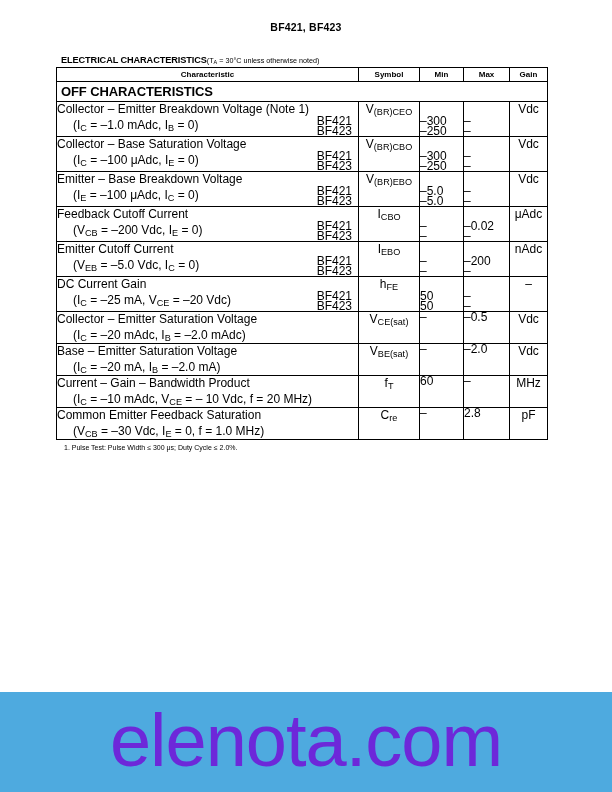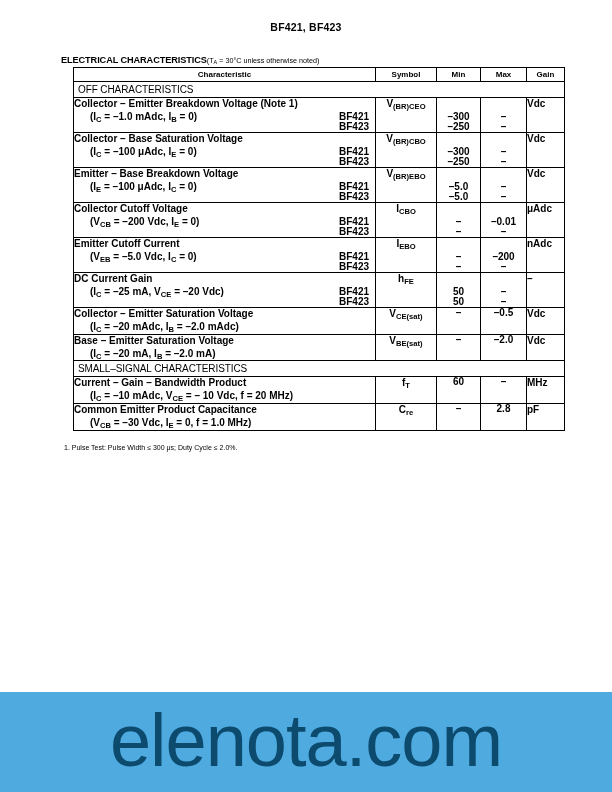--- a/index.html
+++ b/index.html
@@ -47,32 +47,32 @@
   }
   .elec-head .cond {
     font-weight: normal;
     font-size: 7.2px;
     letter-spacing: 0;
   }
 
   
   .tbl {
     position: absolute;
-    left: 73px;
+    left: 56px;
     top: 67px;
     width: 491px;
     border-collapse: collapse;
     table-layout: fixed;
   }
   .tbl td, .tbl th {
     border: 1px solid #000;
     padding: 0;
     vertical-align: top;
-    font-size: 10px;
-    font-weight: bold;
+    font-size: 12px;
+    font-weight: normal;
   }
   .tbl th {
     text-align: center;
     font-weight: bold;
     font-size: 8px;
     height: 13px;
     line-height: 13px;
     vertical-align: middle;
   }
 
@@ -81,22 +81,22 @@
   col.c-min  { width: 44px; }
   col.c-max  { width: 46px; }
   col.c-unit { width: 38px; }
 
   
   .sec-row td {
     border-left: 1px solid #000;
     border-right: 1px solid #000;
     border-top: 1px solid #000;
     border-bottom: 1px solid #000;
-    font-weight: normal;
-    font-size: 10px;
+    font-weight: bold;
+    font-size: 13px;
     padding: 2px 0 2px 4px;
     letter-spacing: -0.1px;
   }
 
   .char-cell {
     padding: 3px 2px 3px 6px;
     position: relative;
   }
   .char-line1 { white-space: nowrap; }
   .char-line2 {
@@ -111,27 +111,27 @@
     line-height: 10px;
   }
   .part-list div { white-space: nowrap; }
 
   .sym-cell {
     text-align: center;
     padding-top: 3px;
     white-space: nowrap;
   }
   .num-cell {
-    text-align: center;
     padding-top: 3px;
     line-height: 10px;
     white-space: nowrap;
   }
   .num-cell.push { padding-top: 14px; }
   .unit-cell {
+    text-align: center;
     padding-top: 3px;
     white-space: nowrap;
   }
 
   sub { font-size: 0.76em; vertical-align: -0.22em; }
 
   .footnote {
     position: absolute;
     left: 64px;
     top: 444px;
@@ -177,21 +177,21 @@
     background: #4eaadf;
   }
   .wm-text {
     position: absolute;
     left: 0;
     top: 698px;
     width: 612px;
     text-align: center;
     font-size: 74px;
     line-height: 86px;
-    color: #0c4a6e;
+    color: #6d28d9;
     font-family: "Liberation Sans", sans-serif;
     font-weight: normal;
     letter-spacing: -1px;
   }
 </style>
 </head>
 <body>
 
 <div class="page">
 
@@ -277,34 +277,34 @@
             <div>–5.0</div>
           </td>
           <td class="num-cell push">
             <div>–</div>
             <div>–</div>
           </td>
           <td class="unit-cell">Vdc</td>
         </tr>
         <tr>
           <td class="char-cell">
-            <div class="char-line1">Collector Cutoff Voltage</div>
+            <div class="char-line1">Feedback Cutoff Current</div>
             <div class="char-line2">(V<sub>CB</sub> = –200 Vdc, I<sub>E</sub> = 0)</div>
             <div class="part-list" style="top:14px;">
               <div>BF421</div>
               <div>BF423</div>
             </div>
           </td>
           <td class="sym-cell">I<sub>CBO</sub></td>
           <td class="num-cell push">
             <div>–</div>
             <div>–</div>
           </td>
           <td class="num-cell push">
-            <div>–0.01</div>
+            <div>–0.02</div>
             <div>–</div>
           </td>
           <td class="unit-cell">μAdc</td>
         </tr>
         <tr>
           <td class="char-cell">
             <div class="char-line1">Emitter Cutoff Current</div>
             <div class="char-line2">(V<sub>EB</sub> = –5.0 Vdc, I<sub>C</sub> = 0)</div>
             <div class="part-list" style="top:14px;">
               <div>BF421</div>
@@ -363,40 +363,37 @@
           </td>
           <td class="sym-cell">V<sub>BE(sat)</sub></td>
           <td class="num-cell">
             <div>–</div>
           </td>
           <td class="num-cell">
             <div>–2.0</div>
           </td>
           <td class="unit-cell">Vdc</td>
         </tr>
-        <tr class="sec-row">
-          <td colspan="5">SMALL–SIGNAL CHARACTERISTICS</td>
-        </tr>
         <tr>
           <td class="char-cell">
             <div class="char-line1">Current – Gain – Bandwidth Product</div>
             <div class="char-line2">(I<sub>C</sub> = –10 mAdc, V<sub>CE</sub> = – 10 Vdc, f = 20 MHz)</div>
           </td>
           <td class="sym-cell">f<sub>T</sub></td>
           <td class="num-cell">
             <div>60</div>
           </td>
           <td class="num-cell">
             <div>–</div>
           </td>
           <td class="unit-cell">MHz</td>
         </tr>
         <tr>
           <td class="char-cell">
-            <div class="char-line1">Common Emitter Product Capacitance</div>
+            <div class="char-line1">Common Emitter Feedback Saturation</div>
             <div class="char-line2">(V<sub>CB</sub> = –30 Vdc, I<sub>E</sub> = 0, f = 1.0 MHz)</div>
           </td>
           <td class="sym-cell">C<sub>re</sub></td>
           <td class="num-cell">
             <div>–</div>
           </td>
           <td class="num-cell">
             <div>2.8</div>
           </td>
           <td class="unit-cell">pF</td>

